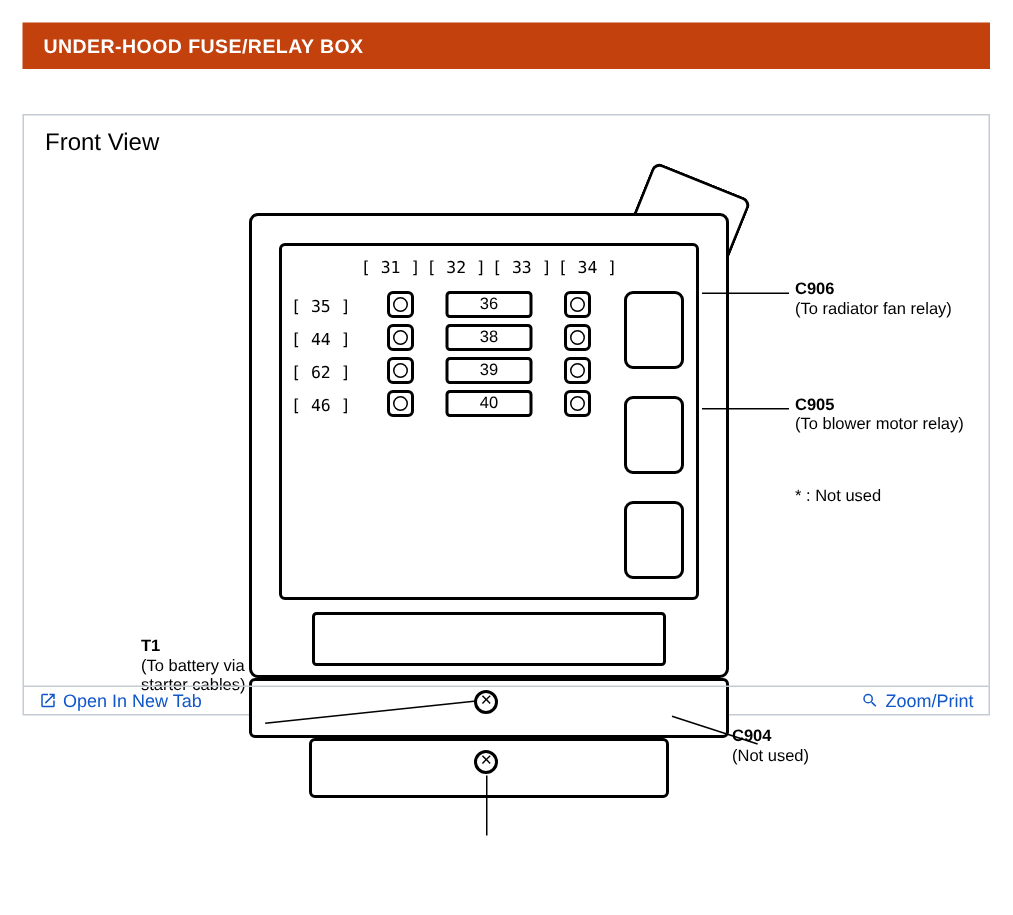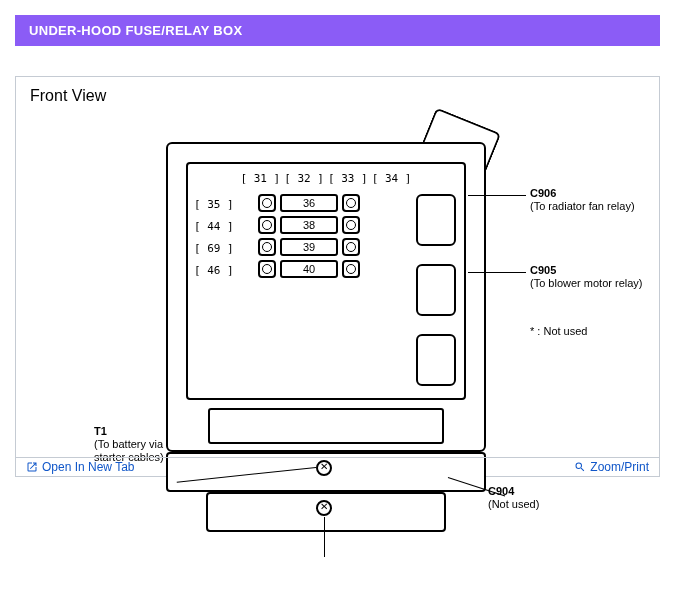--- a/index.html
+++ b/index.html
@@ -4,21 +4,21 @@
 <style>
   * { box-sizing: border-box; margin: 0; padding: 0; }
   body {
     font-family: Arial, Helvetica, sans-serif;
     background: #fff;
     width: 675px;
     height: 610px;
     overflow: hidden;
   }
   .header-bar {
-    background: #8b5cf6;
+    background: #c2410c;
     color: #fff;
     font-weight: bold;
     font-size: 13px;
     padding: 8px 14px;
     margin: 15px 15px 0 15px;
     letter-spacing: 0.3px;
   }
   .diagram-frame {
     border: 1px solid #c5cbd3;
     margin: 30px 15px 0 15px;
@@ -79,21 +79,21 @@
     position: absolute;
     bottom: 6px; left: 40px; right: 40px;
     height: 36px;
     border: 2px solid #000;
     border-radius: 3px;
   }
   .row1 { display:flex; gap:4px; justify-content:center; margin-bottom:4px; font-size:10px;}
   .bracket { white-space:pre; font-family: monospace; font-size:11px; }
   .leftcol { position:absolute; top:30px; left:6px; font-family:monospace; font-size:11px; line-height:22px;}
   .fuse-stack { position:absolute; top:30px; left:70px; }
-  .fuse-row { display:flex; align-items:center; gap:4px; margin-bottom:4px;}
+  .fuse-row { display:flex; align-items:center; gap:21px; margin-bottom:4px;}
   .contact { width:18px; height:18px; border:2px solid #000; border-radius:4px; display:inline-flex; align-items:center; justify-content:center;}
   .contact::after { content:""; width:8px; height:8px; border:1.5px solid #000; border-radius:50%; }
   .fuse-body { width:58px; height:18px; border:2px solid #000; border-radius:3px; display:inline-flex; align-items:center; justify-content:center; font-size:11px;}
   .relay-col { position:absolute; top:30px; right:8px; display:flex; flex-direction:column; gap:18px;}
   .relay { width:40px; height:52px; border:2px solid #000; border-radius:6px; background:#fff;}
   .bottom-row { position:absolute; bottom:6px; left:6px; right:6px; display:flex; align-items:center; gap:6px; font-family:monospace; font-size:11px;}
   .small-fuse { display:inline-flex; align-items:center; gap:3px;}
   .label-text { font-size:11px; color:#000; position:absolute; line-height:13px; white-space:nowrap;}
   .label-text b { font-weight:bold; }
   .leader { position:absolute; background:#000; height:1px; }
@@ -138,21 +138,21 @@
         <div class="row1">
           <span class="bracket">[ <span>31</span> ]</span>
           <span class="bracket">[ <span>32</span> ]</span>
           <span class="bracket">[ <span>33</span> ]</span>
           <span class="bracket">[ <span>34</span> ]</span>
         </div>
 
         <div class="leftcol">
           <div class="bracket">[ <span>35</span> ]</div>
           <div class="bracket">[ <span>44</span> ]</div>
-          <div class="bracket">[ <span>69</span> ]</div>
+          <div class="bracket">[ <span>62</span> ]</div>
           <div class="bracket">[ <span>46</span> ]</div>
         </div>
 
         <div class="fuse-stack">
           <div class="fuse-row">
               <span class="contact"></span>
               <span class="fuse-body">36</span>
               <span class="contact"></span>
             </div>
           <div class="fuse-row">

